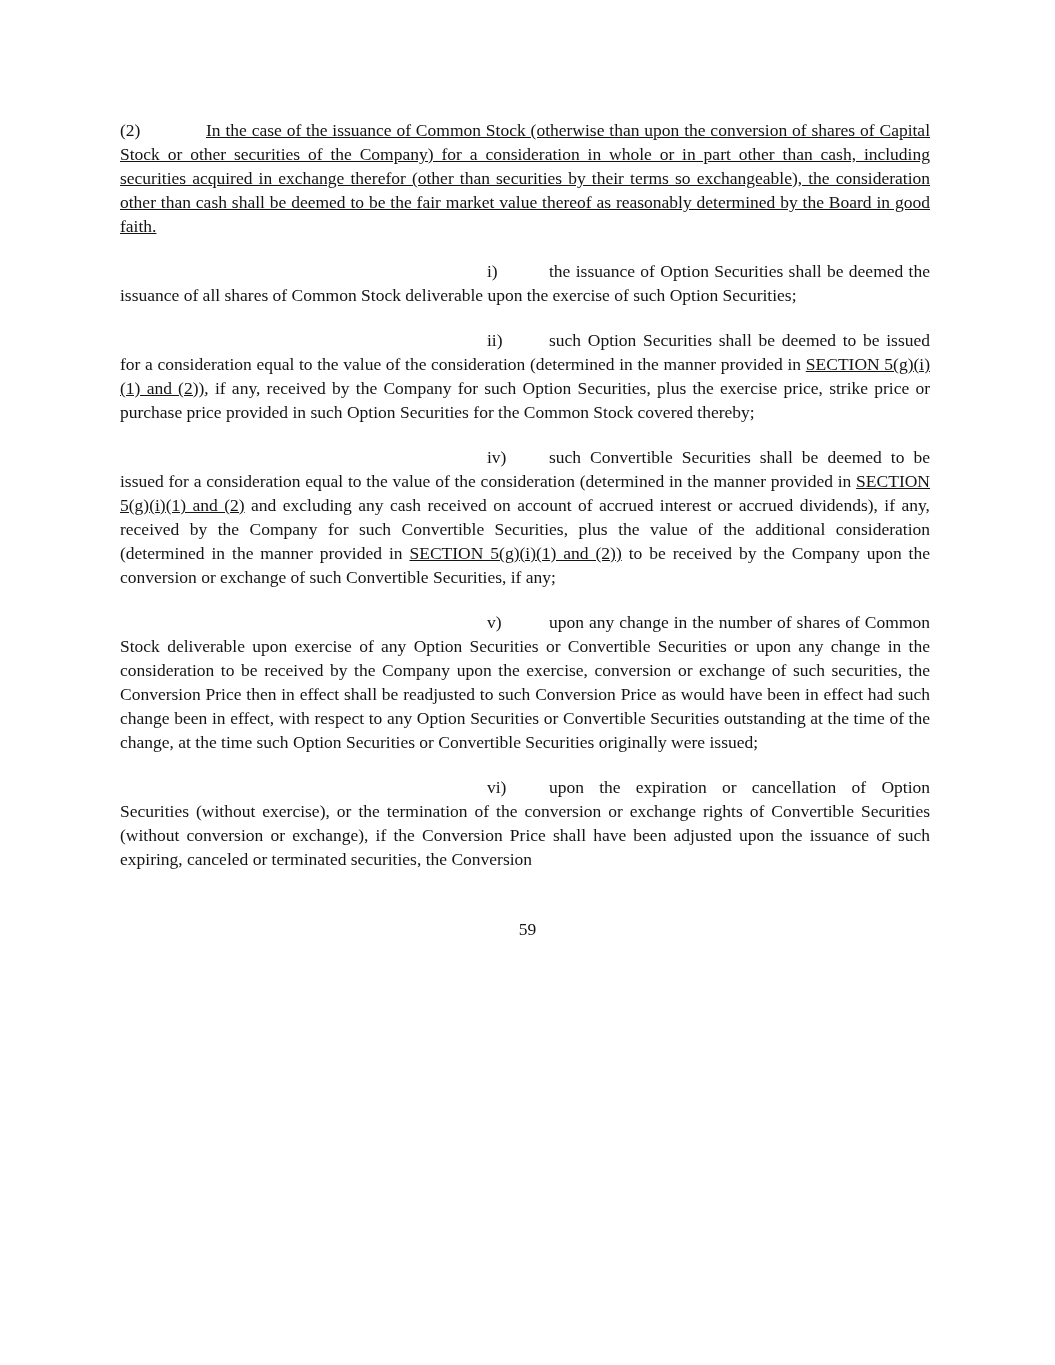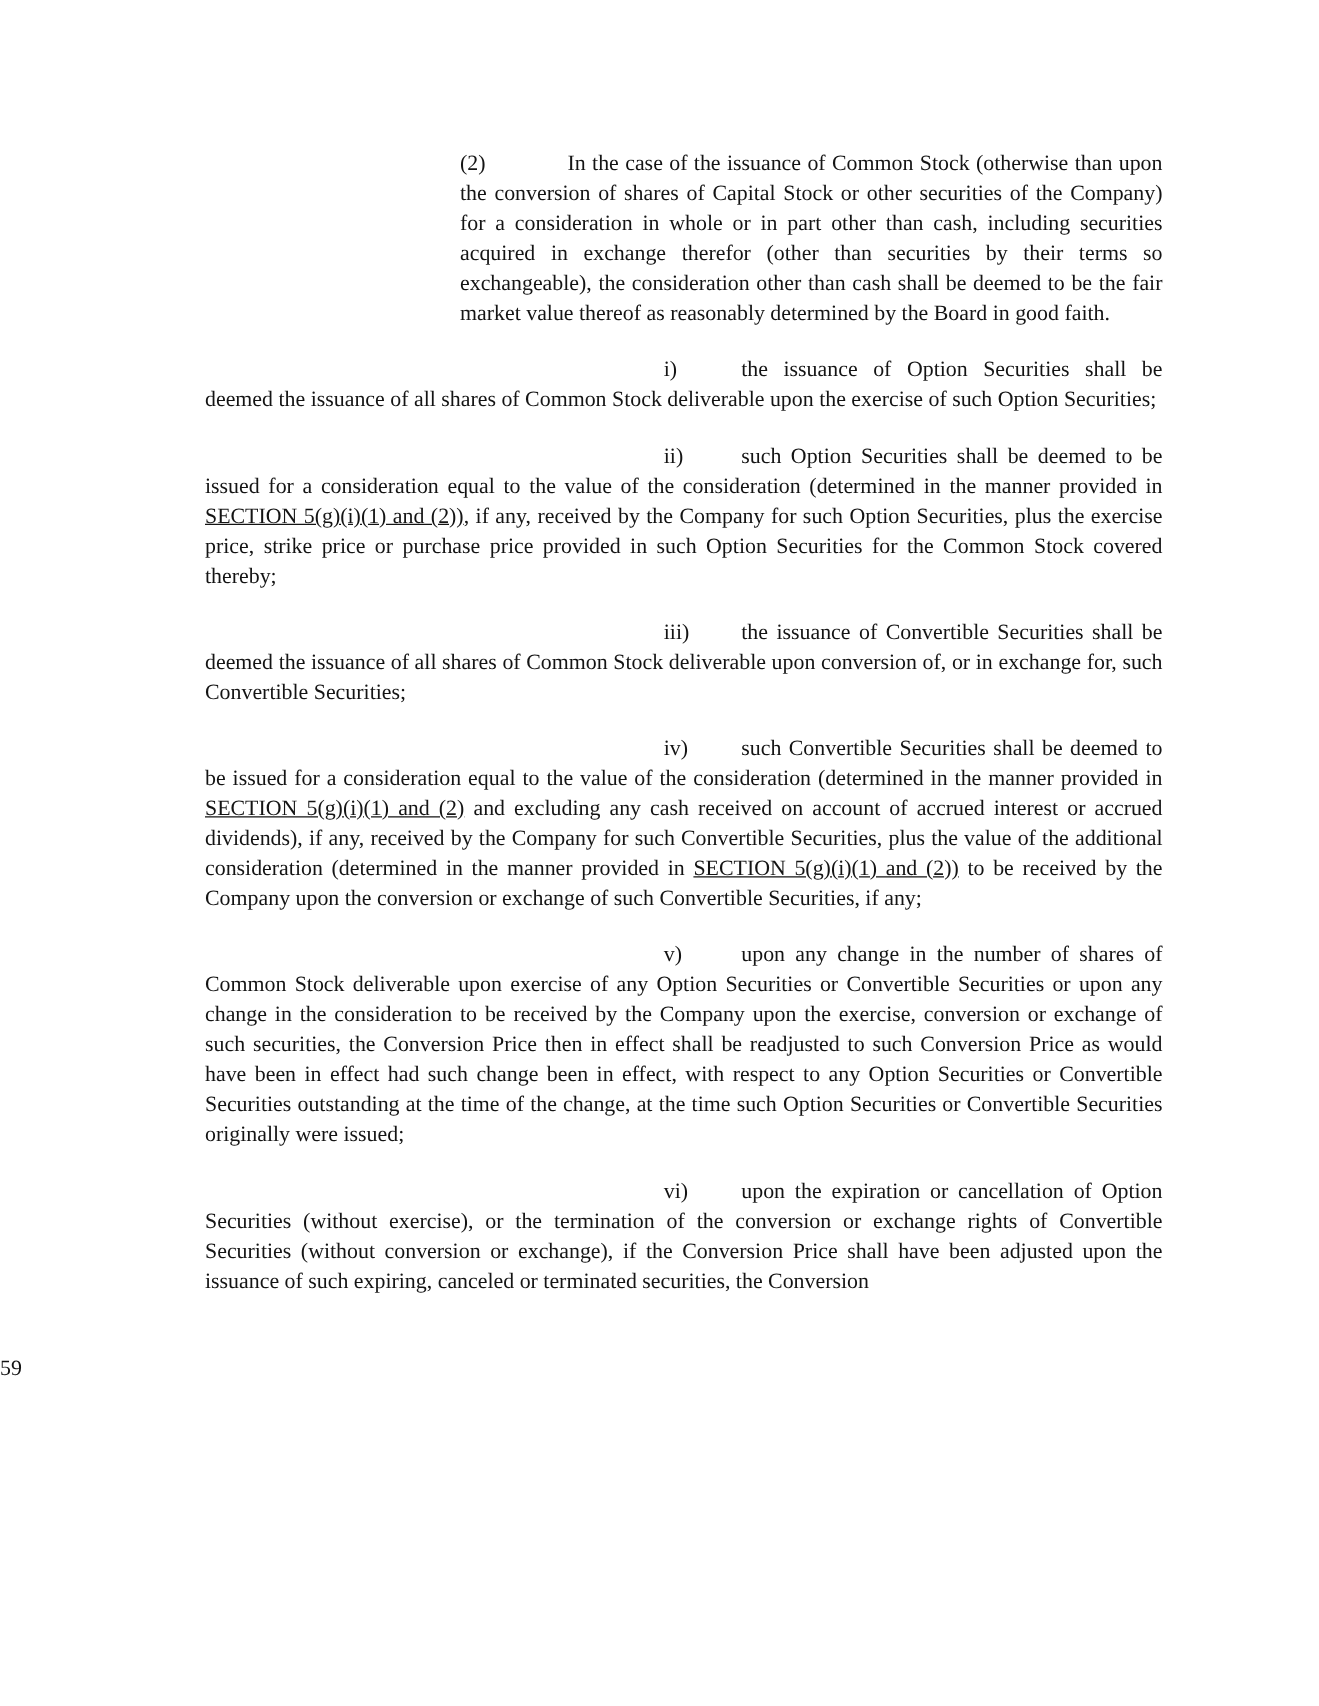--- a/index.html
+++ b/index.html
@@ -19,54 +19,53 @@
     line-height: 24px;
     padding: 118px 125px 0 120px;
     overflow: hidden;
   }
   .doc-body { display: block; }
   .para {
     text-align: justify;
     margin: 0 0 21px 0;
   }
   .para.block {
-    margin-left: 248px;
+    text-decoration: underline;
   }
   .para.block .plabel {
     display: inline-block;
     width: 86px;
     text-indent: 0;
   }
   .para.item {
     text-indent: 367px;
-    margin-left: 44px;
   }
   .para.item .plabel {
     display: inline-block;
     width: 62px;
     text-indent: 0;
   }
   .uref {
     text-decoration: underline;
   }
   .page-footer {
     margin-top: 46px;
     margin-left: -120px;  
     margin-right: -125px;
+    text-align: center;
   }
 </style>
 </head>
 <body>
 
 <div class="page">
   <main class="doc-body">
       <p class="para block"><span class="plabel">(2)</span><span>In the case of the issuance of Common Stock (otherwise than upon the conversion of shares of Capital Stock or other securities of the Company) for a consideration in whole or in part other than cash, including securities acquired in exchange therefor (other than securities by their terms so exchangeable), the consideration other than cash shall be deemed to be the fair market value thereof as reasonably determined by the Board in good faith.</span></p>
       <p class="para item"><span class="plabel">i)</span><span>the issuance of Option Securities shall be deemed the issuance of all shares of Common Stock deliverable upon the exercise of such Option Securities;</span></p>
       <p class="para item"><span class="plabel">ii)</span><span>such Option Securities shall be deemed to be issued for a consideration equal to the value of the consideration (determined in the manner provided in </span><span class="uref">SECTION 5(g)(i)(1) and (2))</span><span>, if any, received by the Company for such Option Securities, plus the exercise price, strike price or purchase price provided in such Option Securities for the Common Stock covered thereby;</span></p>
-      <p class="para item"><span class="plabel">iii)</span><span>the issuance of Convertible Securities shall be deemed the issuance of all shares of Common Stock deliverable upon conversion of, or in exchange for, such Convertible Securities;</span></p>
       <p class="para item"><span class="plabel">iv)</span><span>such Convertible Securities shall be deemed to be issued for a consideration equal to the value of the consideration (determined in the manner provided in </span><span class="uref">SECTION 5(g)(i)(1) and (2)</span><span> and excluding any cash received on account of accrued interest or accrued dividends), if any, received by the Company for such Convertible Securities, plus the value of the additional consideration (determined in the manner provided in </span><span class="uref">SECTION 5(g)(i)(1) and (2))</span><span> to be received by the Company upon the conversion or exchange of such Convertible Securities, if any;</span></p>
       <p class="para item"><span class="plabel">v)</span><span>upon any change in the number of shares of Common Stock deliverable upon exercise of any Option Securities or Convertible Securities or upon any change in the consideration to be received by the Company upon the exercise, conversion or exchange of such securities, the Conversion Price then in effect shall be readjusted to such Conversion Price as would have been in effect had such change been in effect, with respect to any Option Securities or Convertible Securities outstanding at the time of the change, at the time such Option Securities or Convertible Securities originally were issued;</span></p>
       <p class="para item"><span class="plabel">vi)</span><span>upon the expiration or cancellation of Option Securities (without exercise), or the termination of the conversion or exchange rights of Convertible Securities (without conversion or exchange), if the Conversion Price shall have been adjusted upon the issuance of such expiring, canceled or terminated securities, the Conversion</span></p>
     </main>
   <footer class="page-footer">
     <span>59</span>
   </footer>
 </div>
 
 </body></html>

